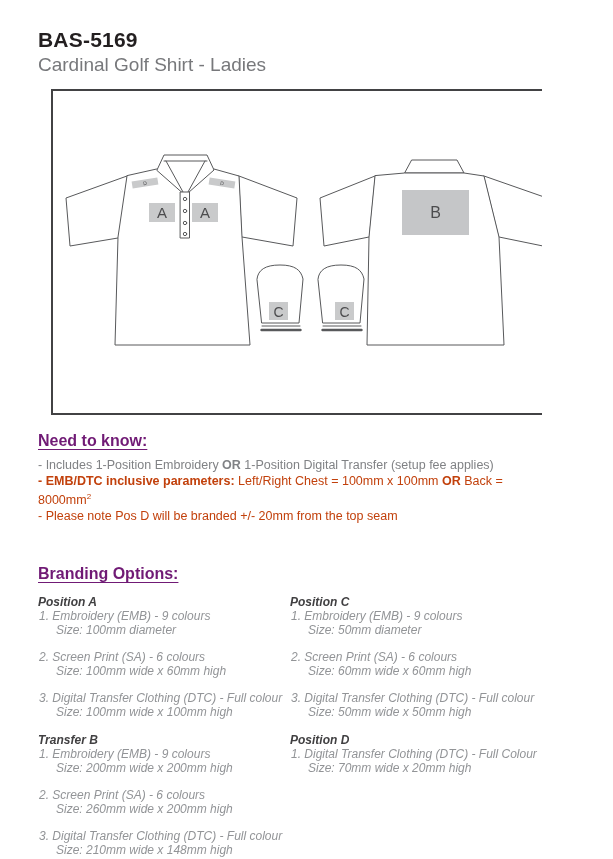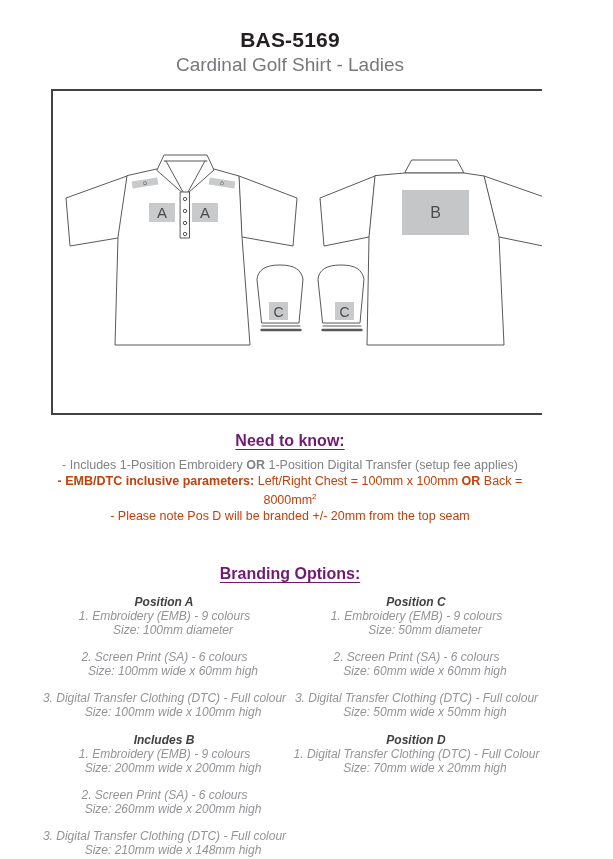--- a/index.html
+++ b/index.html
@@ -2,21 +2,20 @@
 <html><head>
 <meta charset="utf-8">
 <style>
   html,body{margin:0;padding:0;background:#fff;}
   .page{
     position:relative;
     width:542px;height:859px;
     background:#fff;
     font-family:"Liberation Sans",sans-serif;
     overflow:hidden;
-    text-align:center;
   }
   
   .header{padding:28px 0 0 38px;}
   .product-code{margin:0;font-size:21px;font-weight:bold;color:#231f20;letter-spacing:.2px;}
   .product-name{margin:2px 0 0 0;font-size:19px;font-weight:normal;color:#77787b;}
   
   .diagram-box{
     margin:13px 0 0 51px;
     width:503px;height:322px;
     border:2px solid #424244;
@@ -136,21 +135,21 @@
           <div class="bo-item">
             <div>2. Screen Print (SA) - 6 colours</div>
             <div class="size">Size: 100mm wide x 60mm high</div>
           </div>
           <div class="bo-item">
             <div>3. Digital Transfer Clothing (DTC) - Full colour</div>
             <div class="size">Size: 100mm wide x 100mm high</div>
           </div>
         </div>
         <div class="bo-section">
-          <p class="bo-title">Includes B</p>
+          <p class="bo-title">Transfer B</p>
           <div class="bo-item">
             <div>1. Embroidery (EMB) - 9 colours</div>
             <div class="size">Size: 200mm wide x 200mm high</div>
           </div>
           <div class="bo-item">
             <div>2. Screen Print (SA) - 6 colours</div>
             <div class="size">Size: 260mm wide x 200mm high</div>
           </div>
           <div class="bo-item">
             <div>3. Digital Transfer Clothing (DTC) - Full colour</div>

